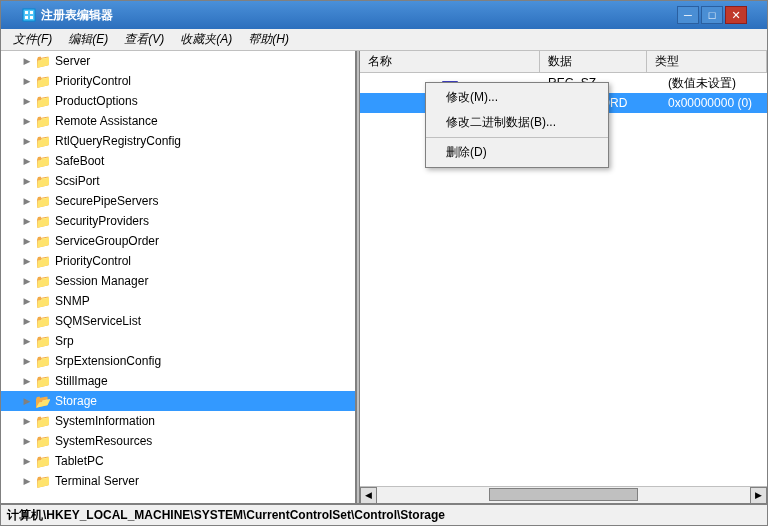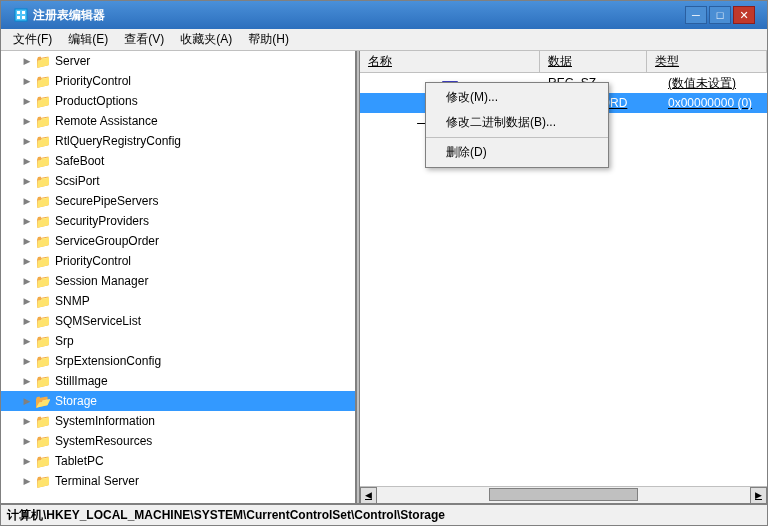--- a/index.html
+++ b/index.html
@@ -21,21 +21,21 @@
       flex-direction: column;
       background: #f0f0f0;
     }
 
     
     .titlebar {
       height: 28px;
       background: linear-gradient(to bottom, #4a90d9 0%, #2c6fbd 100%);
       display: flex;
       align-items: center;
-      padding: 0 12px;
+      padding: 0 20px;
       user-select: none;
       flex-shrink: 0;
     }
     .titlebar-icon {
       width: 16px;
       height: 16px;
       margin-right: 4px;
       display: flex;
       align-items: center;
       justify-content: center;
@@ -69,20 +69,21 @@
 
     
     .menubar {
       height: 22px;
       background: #f0f0f0;
       border-bottom: 1px solid #c0c0c0;
       display: flex;
       align-items: center;
       padding: 0 4px;
       flex-shrink: 0;
+      font-style: italic;
     }
     .menu-item {
       padding: 2px 8px;
       cursor: pointer;
       font-size: 12px;
       color: #000;
     }
 
     
     .main-content {
@@ -144,21 +145,20 @@
     .tree-pane::-webkit-scrollbar-track { background: #f0f0f0; }
     .tree-pane::-webkit-scrollbar-thumb { background: #c0c0c0; border: 1px solid #808080; }
 
     
     .right-pane {
       flex: 1;
       display: flex;
       flex-direction: column;
       background: white;
       overflow: hidden;
-      text-decoration: underline;
     }
 
     
     .table-header {
       display: flex;
       background: #f0f0f0;
       border-bottom: 1px solid #c0c0c0;
       flex-shrink: 0;
     }
     .col-header {

